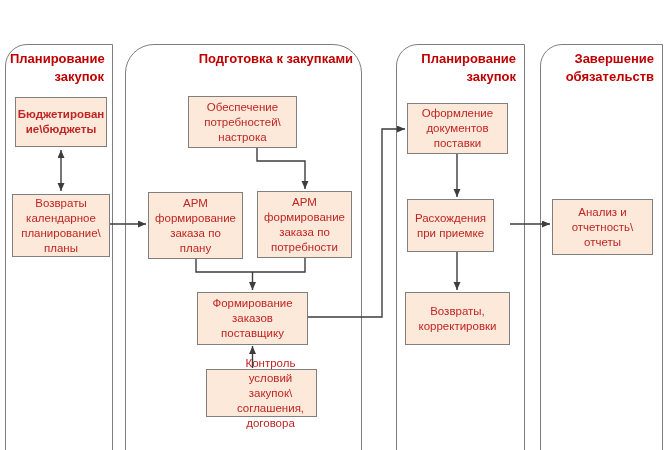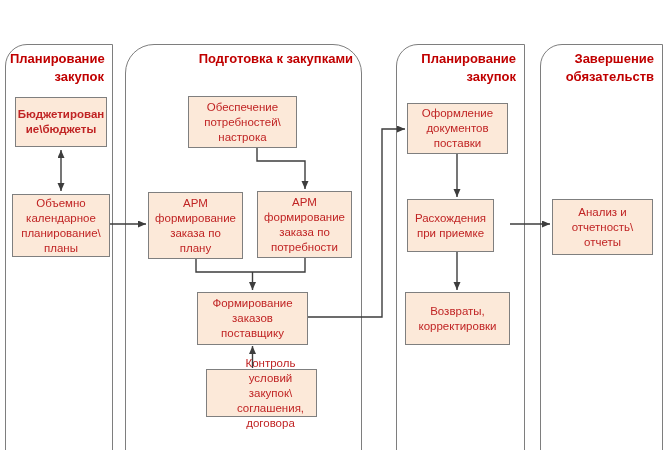--- a/index.html
+++ b/index.html
@@ -54,21 +54,21 @@
 закупок</div>
   </div>
 
   <div class="lane" style="left:540px; top:5px; width:123px; height:438px;">
     <div class="lane-title">Завершение
 обязательств</div>
   </div>
 
   <div class="box" style="left:15px; top:58px; width:92px; height:50px;font-weight:bold;">Бюджетирован
 ие\бюджеты</div>
-  <div class="box" style="left:12px; top:155px; width:98px; height:63px;">Объемно
+  <div class="box" style="left:12px; top:155px; width:98px; height:63px;">Возвраты
 календарное
 планирование\
 планы</div>
 
   <div class="box" style="left:188px; top:57px; width:109px; height:52px;">Обеспечение
 потребностей\
 настрока</div>
   <div class="box" style="left:148px; top:153px; width:95px; height:67px;">АРМ
 формирование
 заказа по

